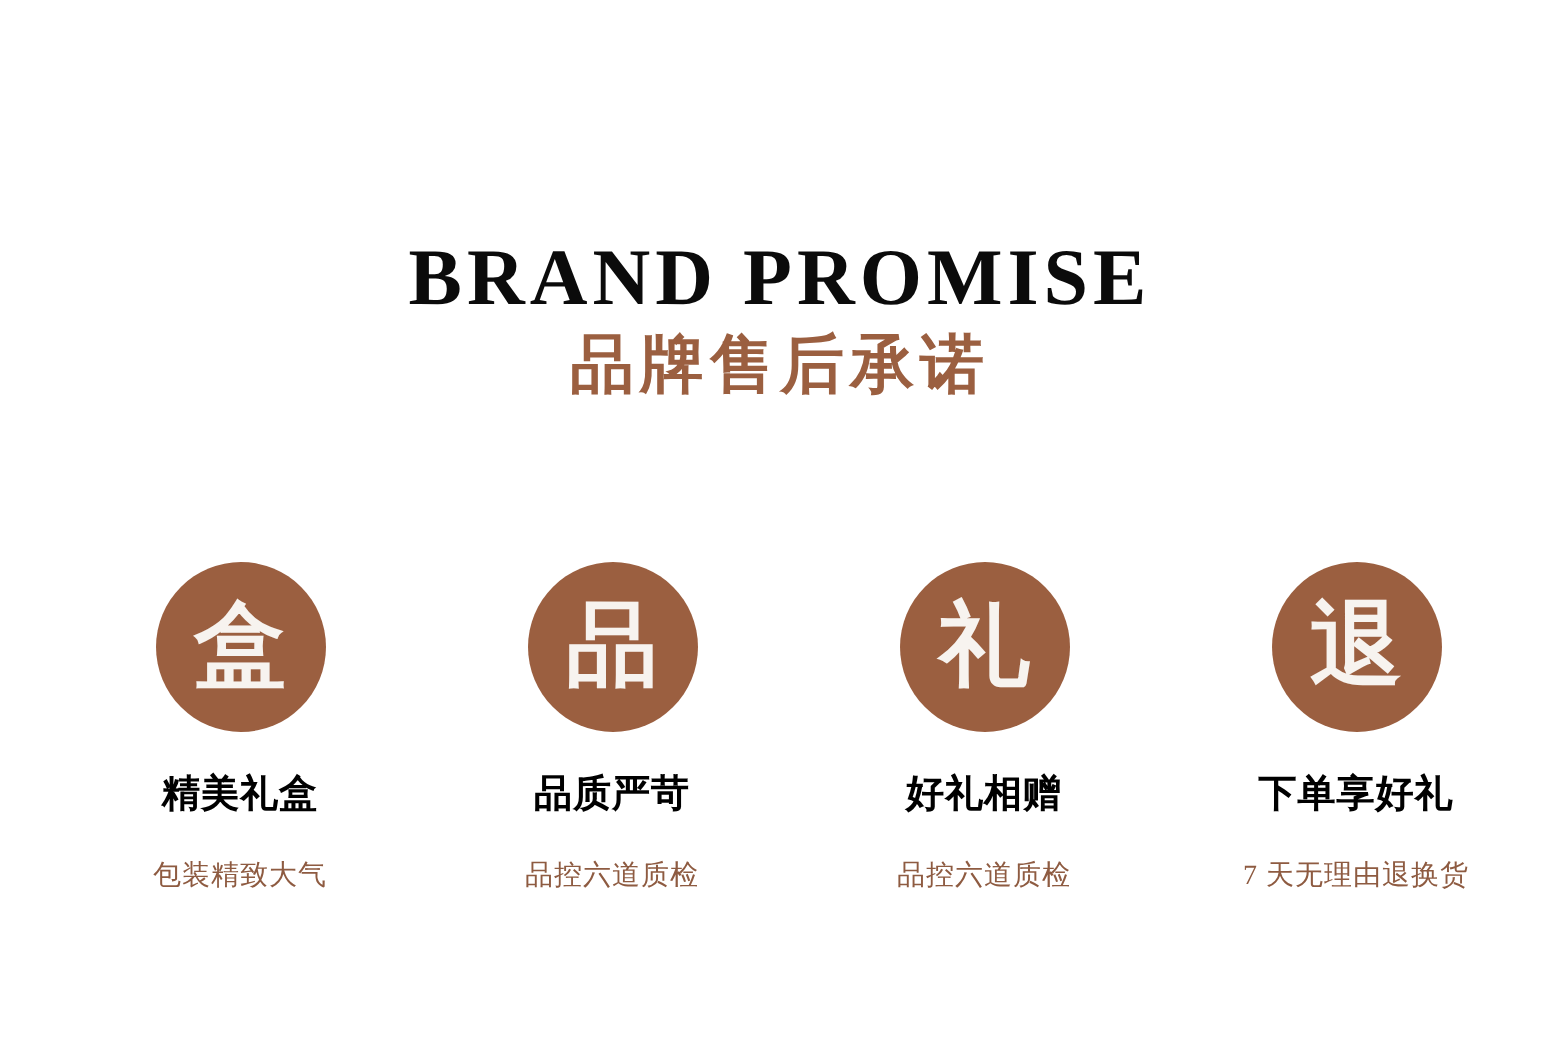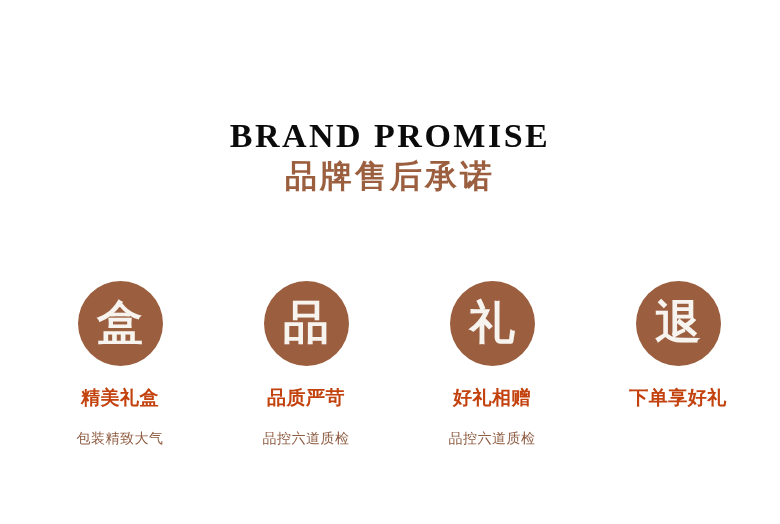--- a/index.html
+++ b/index.html
@@ -26,21 +26,21 @@
   .heading {
     position: absolute;
     top: 118px;
     left: 0;
     width: 780px;
     text-align: center;
   }
 
   .title-en {
     font-family: "Liberation Serif", "DejaVu Serif", serif;
-    font-size: 34px;
+    font-size: 40px;
     font-weight: 700;
     letter-spacing: 2.5px;
     color: #0b0b0b;
     line-height: 1.05;
     white-space: nowrap;
     text-align: center;
   }
 
   .title-cn {
     margin-top: 6px;
@@ -93,21 +93,21 @@
     line-height: 1;
     letter-spacing: 0;
     margin-top: -2px;
   }
 
   .feature-title {
     margin-top: 22px;
     font-family: "Liberation Serif", "DejaVu Serif", serif;
     font-size: 19px;
     font-weight: 700;
-    color: #c2410c;
+    color: #000000;
     letter-spacing: 0.5px;
     line-height: 1.1;
     white-space: nowrap;
   }
 
   .feature-sub {
     margin-top: 22px;
     font-family: "Liberation Serif", "DejaVu Serif", serif;
     font-size: 14px;
     font-weight: 400;
@@ -151,16 +151,17 @@
       </div>
       <div class="feature-title">好礼相赠</div>
       <div class="feature-sub">品控六道质检</div>
     </div>
 
     <div class="feature">
       <div class="badge">
         <span class="badge-char">退</span>
       </div>
       <div class="feature-title">下单享好礼</div>
+      <div class="feature-sub">7 天无理由退换货</div>
     </div>
 
   </div>
 </div>
 
 </body></html>

